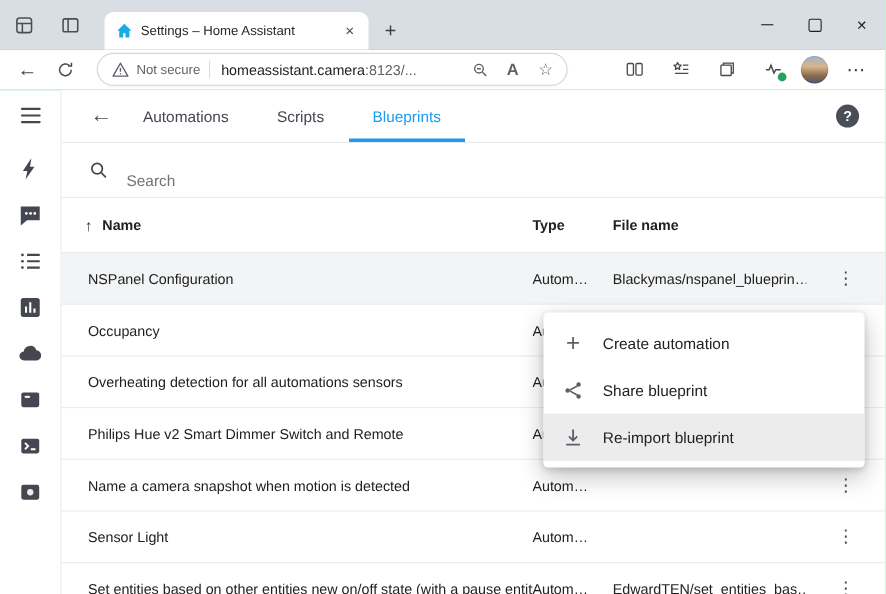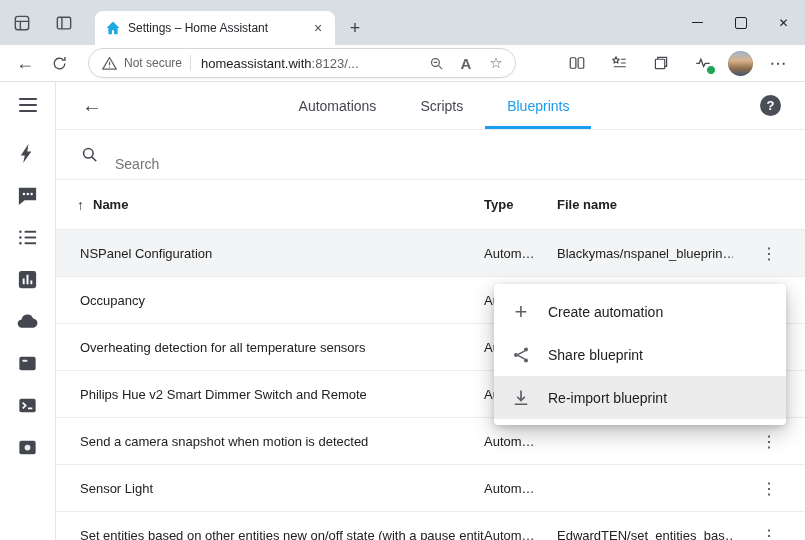--- a/index.html
+++ b/index.html
@@ -45,21 +45,21 @@
   .hamburger{width:18px;display:flex;flex-direction:column;gap:4px;margin-bottom:30px;}
   .hamburger i{height:2px;background:#44474f;border-radius:1px;}
   .side-icons{display:flex;flex-direction:column;gap:19px;color:#44474f;}
   .side-icons .sicon{width:23px;height:23px;}
   .wrench-slot{margin-top:auto;color:#44474f;}
   .wrench-slot .sicon{width:23px;height:23px;}
 
   .main{flex:1;min-width:0;position:relative;background:#fff;}
   .ha-header{height:48px;display:flex;align-items:center;border-bottom:1px solid #e8eaed;box-sizing:border-box;}
   .ha-back{margin-left:20px;width:32px;font-size:20px;color:#44474f;text-align:center;}
-  .ha-tabs{flex:1;display:flex;justify-content:center;height:100%;}
+  .ha-tabs{flex:1;display:flex;justify-content:flex-start;height:100%;}
   .ha-tab{display:flex;align-items:center;padding:0 22px;font-size:14px;font-weight:500;color:#44474f;box-sizing:border-box;}
   .ha-tab.active{color:var(--blue,#1a9cf0);box-shadow:inset 0 -3px 0 var(--blue,#1a9cf0);}
   .ha-help{width:21px;height:21px;border-radius:50%;background:#4a4f57;color:#fff;font-size:13px;font-weight:700;display:flex;align-items:center;justify-content:center;margin-right:24px;flex:0 0 auto;}
 
   .search-row{height:50px;display:flex;align-items:center;gap:14px;padding:0 24px;border-bottom:1px solid #e8eaed;box-sizing:border-box;color:#44474f;}
   .search-row svg{width:19px;height:19px;}
   .search-row input{border:0;outline:0;flex:1;font-size:14px;color:#212121;font-family:"Liberation Sans",sans-serif;background:transparent;margin-top:18px;}
   .search-row input::placeholder{color:#737373;}
 
   .row-grid{display:grid;grid-template-columns:428px 73px 176px 1fr;align-items:center;}
@@ -134,21 +134,21 @@
     <div class="addressbar">
       <span class="warn">
         <svg viewBox="0 0 24 24" fill="none" stroke="currentColor" stroke-width="1.8">
             <path d="M12 3.5 21.5 20h-19z" stroke-linejoin="round"></path>
             <path d="M12 9.5v5"></path>
             <circle cx="12" cy="17" r="0.9" fill="currentColor" stroke="none"></circle>
           </svg>
       </span>
       <span class="notsec">Not secure</span>
       <span class="sep"></span>
-      <span class="url"><span>homeassistant.with</span><span class="path">:8123/...</span></span>
+      <span class="url"><span>homeassistant.camera</span><span class="path">:8123/...</span></span>
       <span class="pill-icons">
         <span class="abtn">
           <svg width="17" height="17" viewBox="0 0 24 24" fill="none" stroke="currentColor" stroke-width="1.8">
               <circle cx="10.5" cy="10.5" r="5.5"></circle>
               <path d="M15 15l5 5M8 10.5h5"></path>
             </svg>
         </span>
         <span class="abtn read-aloud">A</span>
         <span class="abtn">☆</span>
       </span>
@@ -292,33 +292,33 @@
         <span class="td">Blackymas/nspanel_blueprin…</span>
         <span class="kebab">⋮</span>
       </div>
       <div class="trow row-grid">
         <span class="td name">Occupancy</span>
         <span class="td">Autom…</span>
         <span class="td"></span>
         <span class="kebab">⋮</span>
       </div>
       <div class="trow row-grid">
-        <span class="td name">Overheating detection for all temperature sensors</span>
+        <span class="td name">Overheating detection for all automations sensors</span>
         <span class="td">Autom…</span>
         <span class="td"></span>
         <span class="kebab">⋮</span>
       </div>
       <div class="trow row-grid">
         <span class="td name">Philips Hue v2 Smart Dimmer Switch and Remote</span>
         <span class="td">Autom…</span>
         <span class="td"></span>
         <span class="kebab">⋮</span>
       </div>
       <div class="trow row-grid">
-        <span class="td name">Send a camera snapshot when motion is detected</span>
+        <span class="td name">Name a camera snapshot when motion is detected</span>
         <span class="td">Autom…</span>
         <span class="td"></span>
         <span class="kebab">⋮</span>
       </div>
       <div class="trow row-grid">
         <span class="td name">Sensor Light</span>
         <span class="td">Autom…</span>
         <span class="td"></span>
         <span class="kebab">⋮</span>
       </div>

